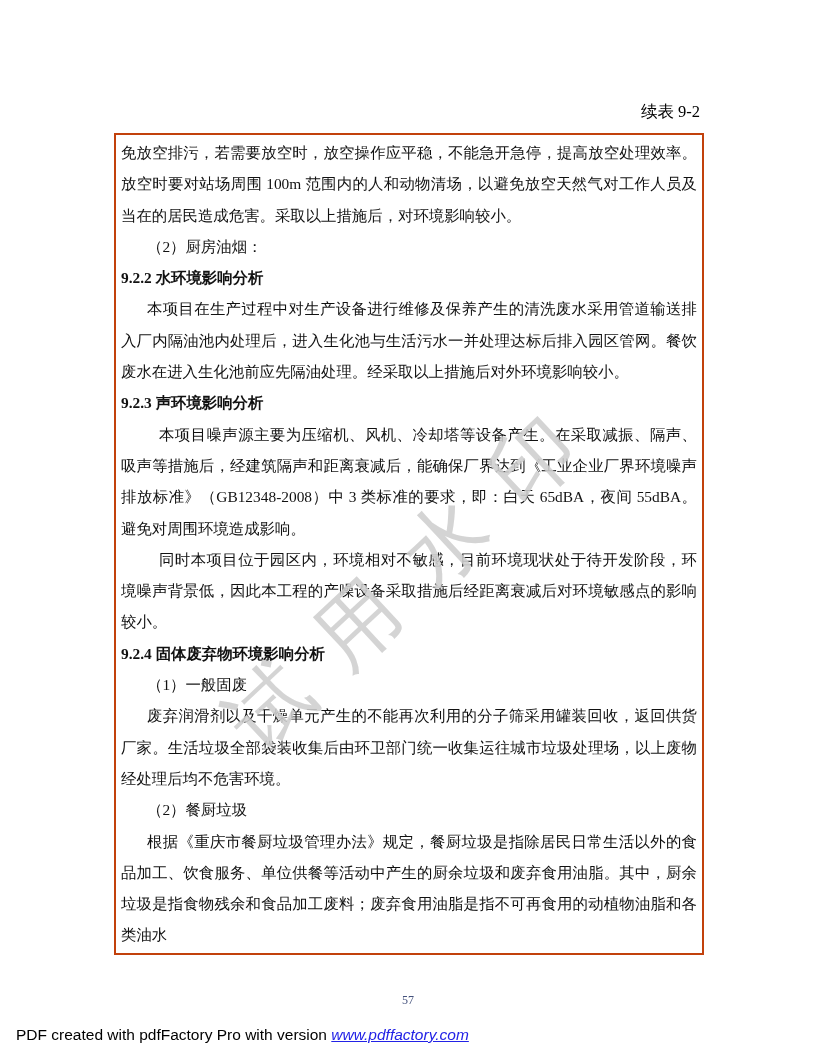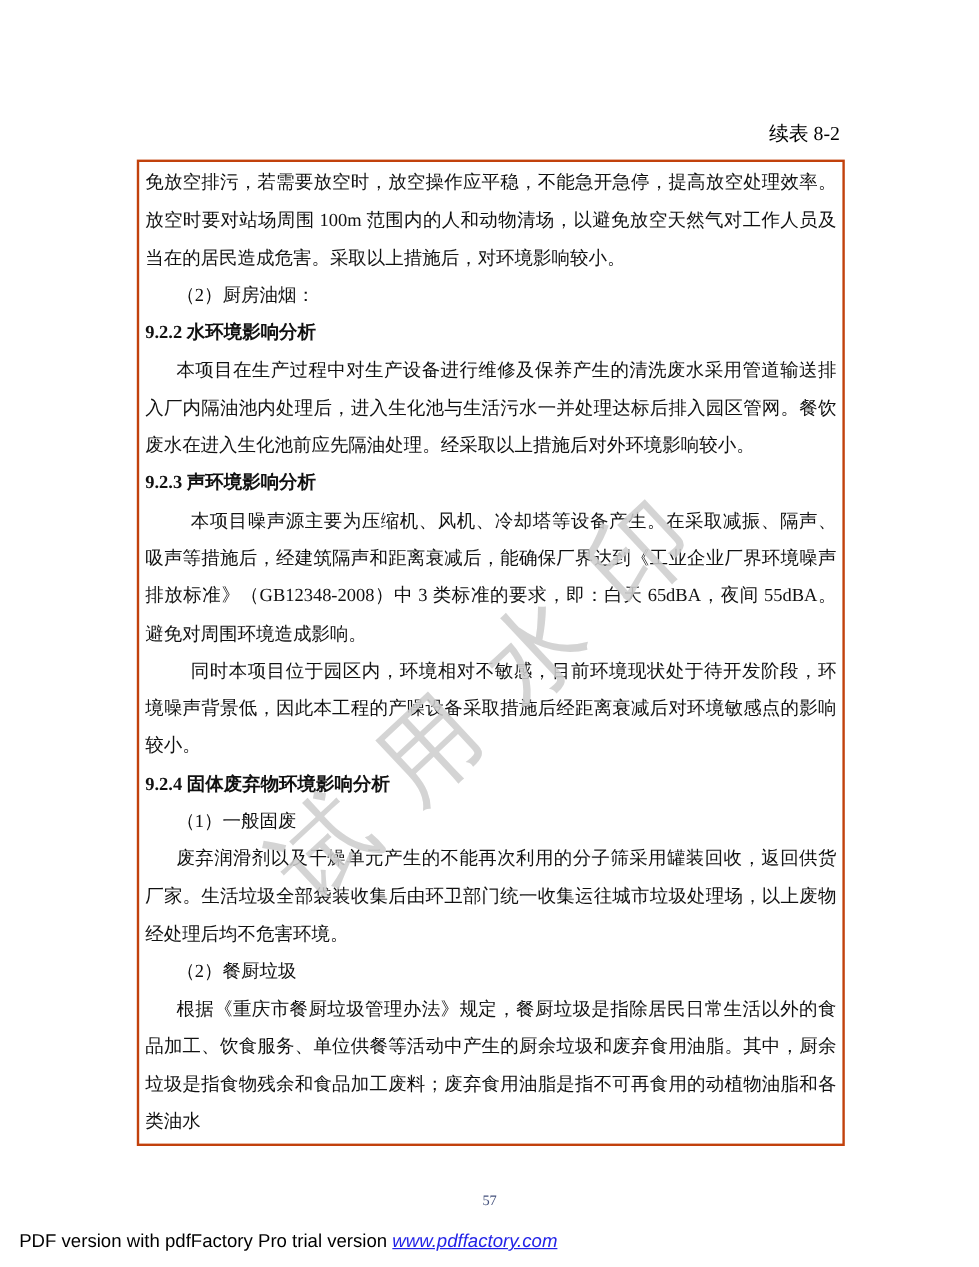--- a/index.html
+++ b/index.html
@@ -82,21 +82,21 @@
     text-decoration: underline;
     cursor: pointer;
     font-style: italic;
   }
 </style>
 </head>
 <body>
 
 <div class="page">
 
-  <div class="cont-label">续表 8-2</div>
+  <div class="cont-label">续表 9-2</div>
 
   <div class="content-box">
     <p class="para">免放空排污，若需要放空时，放空操作应平稳，不能急开急停，提高放空处理效率。放空时要对站场周围 100m 范围内的人和动物清场，以避免放空天然气对工作人员及当在的居民造成危害。采取以上措施后，对环境影响较小。</p>
     <p class="para ind">（2）厨房油烟：</p>
     <p class="para heading">9.2.2 水环境影响分析</p>
     <p class="para ind">本项目在生产过程中对生产设备进行维修及保养产生的清洗废水采用管道输送排入厂内隔油池内处理后，进入生化池与生活污水一并处理达标后排入园区管网。餐饮废水在进入生化池前应先隔油处理。经采取以上措施后对外环境影响较小。</p>
     <p class="para heading">9.2.3 声环境影响分析</p>
     <p class="para ind-lg">本项目噪声源主要为压缩机、风机、冷却塔等设备产生。在采取减振、隔声、吸声等措施后，经建筑隔声和距离衰减后，能确保厂界达到《工业企业厂界环境噪声排放标准》（GB12348-2008）中 3 类标准的要求，即：白天 65dBA，夜间 55dBA。避免对周围环境造成影响。</p>
     <p class="para ind-lg">同时本项目位于园区内，环境相对不敏感，目前环境现状处于待开发阶段，环境噪声背景低，因此本工程的产噪设备采取措施后经距离衰减后对环境敏感点的影响较小。</p>
     <p class="para heading">9.2.4 固体废弃物环境影响分析</p>
@@ -104,16 +104,16 @@
     <p class="para ind">废弃润滑剂以及干燥单元产生的不能再次利用的分子筛采用罐装回收，返回供货厂家。生活垃圾全部袋装收集后由环卫部门统一收集运往城市垃圾处理场，以上废物经处理后均不危害环境。</p>
     <p class="para ind">（2）餐厨垃圾</p>
     <p class="para ind">根据《重庆市餐厨垃圾管理办法》规定，餐厨垃圾是指除居民日常生活以外的食品加工、饮食服务、单位供餐等活动中产生的厨余垃圾和废弃食用油脂。其中，厨余垃圾是指食物残余和食品加工废料；废弃食用油脂是指不可再食用的动植物油脂和各类油水</p>
   </div>
 
   <div class="watermark">试用水印</div>
 
   <div class="page-number">57</div>
 
   <div class="pdf-footer">
-    <span>PDF version with pdfFactory Pro trial version </span><a>www.pdffactory.com</a>
+    <span>PDF created with pdfFactory Pro with version </span><a>www.pdffactory.com</a>
   </div>
 
 </div>
 
 </body></html>

